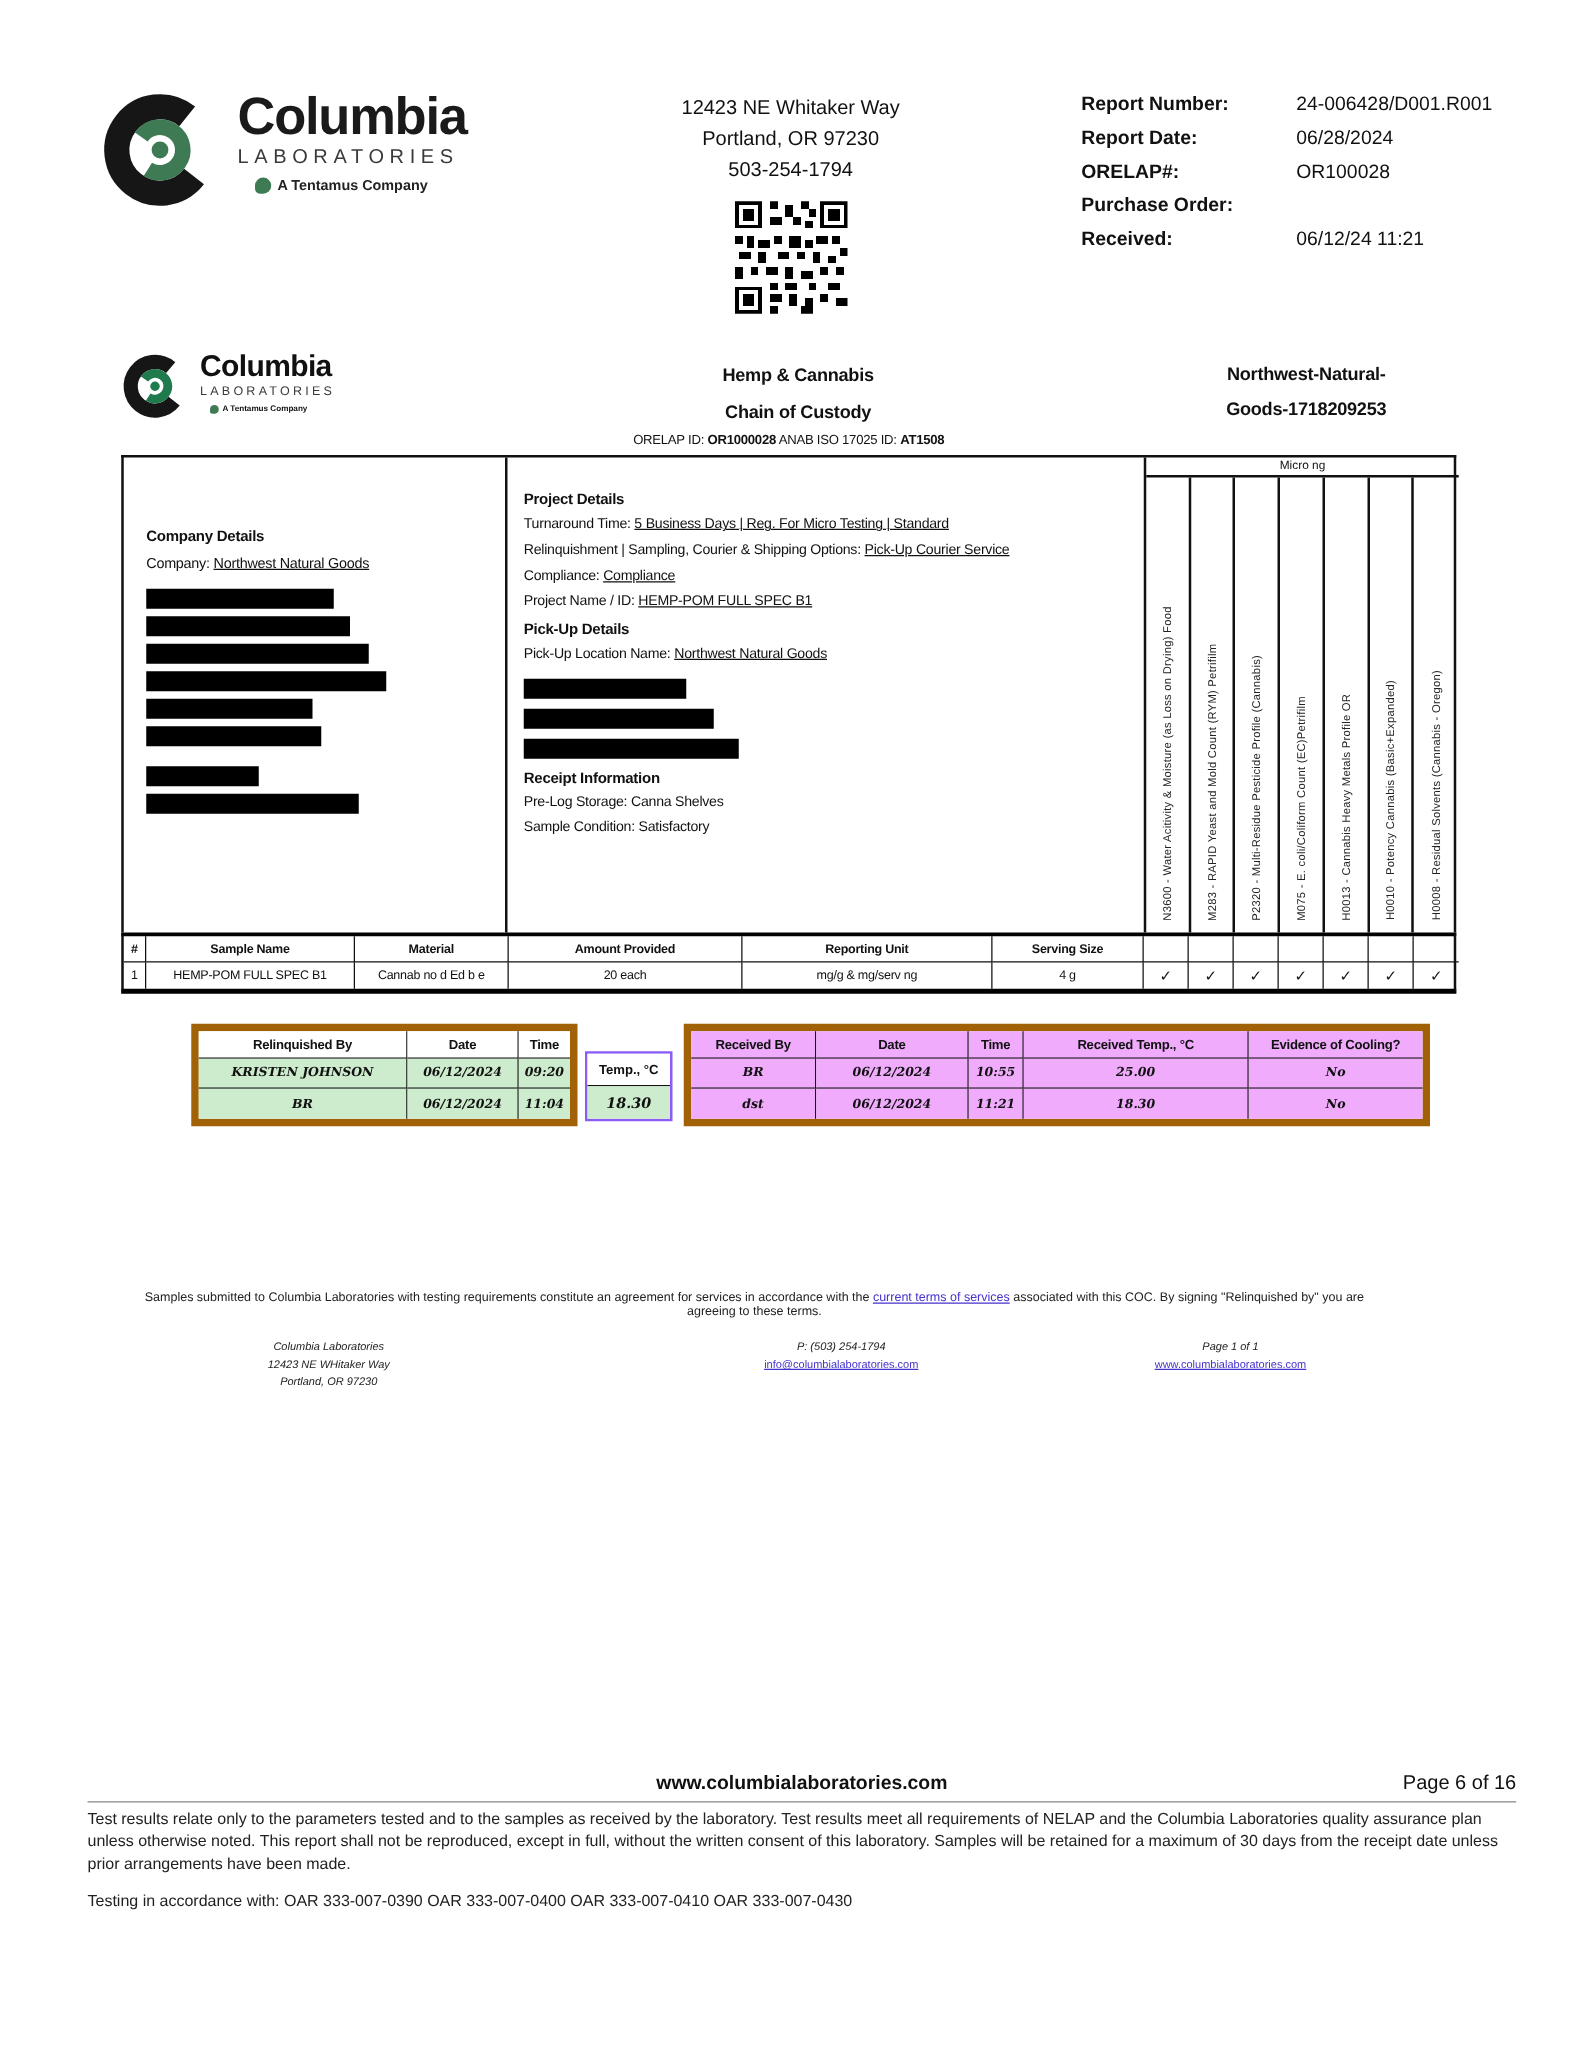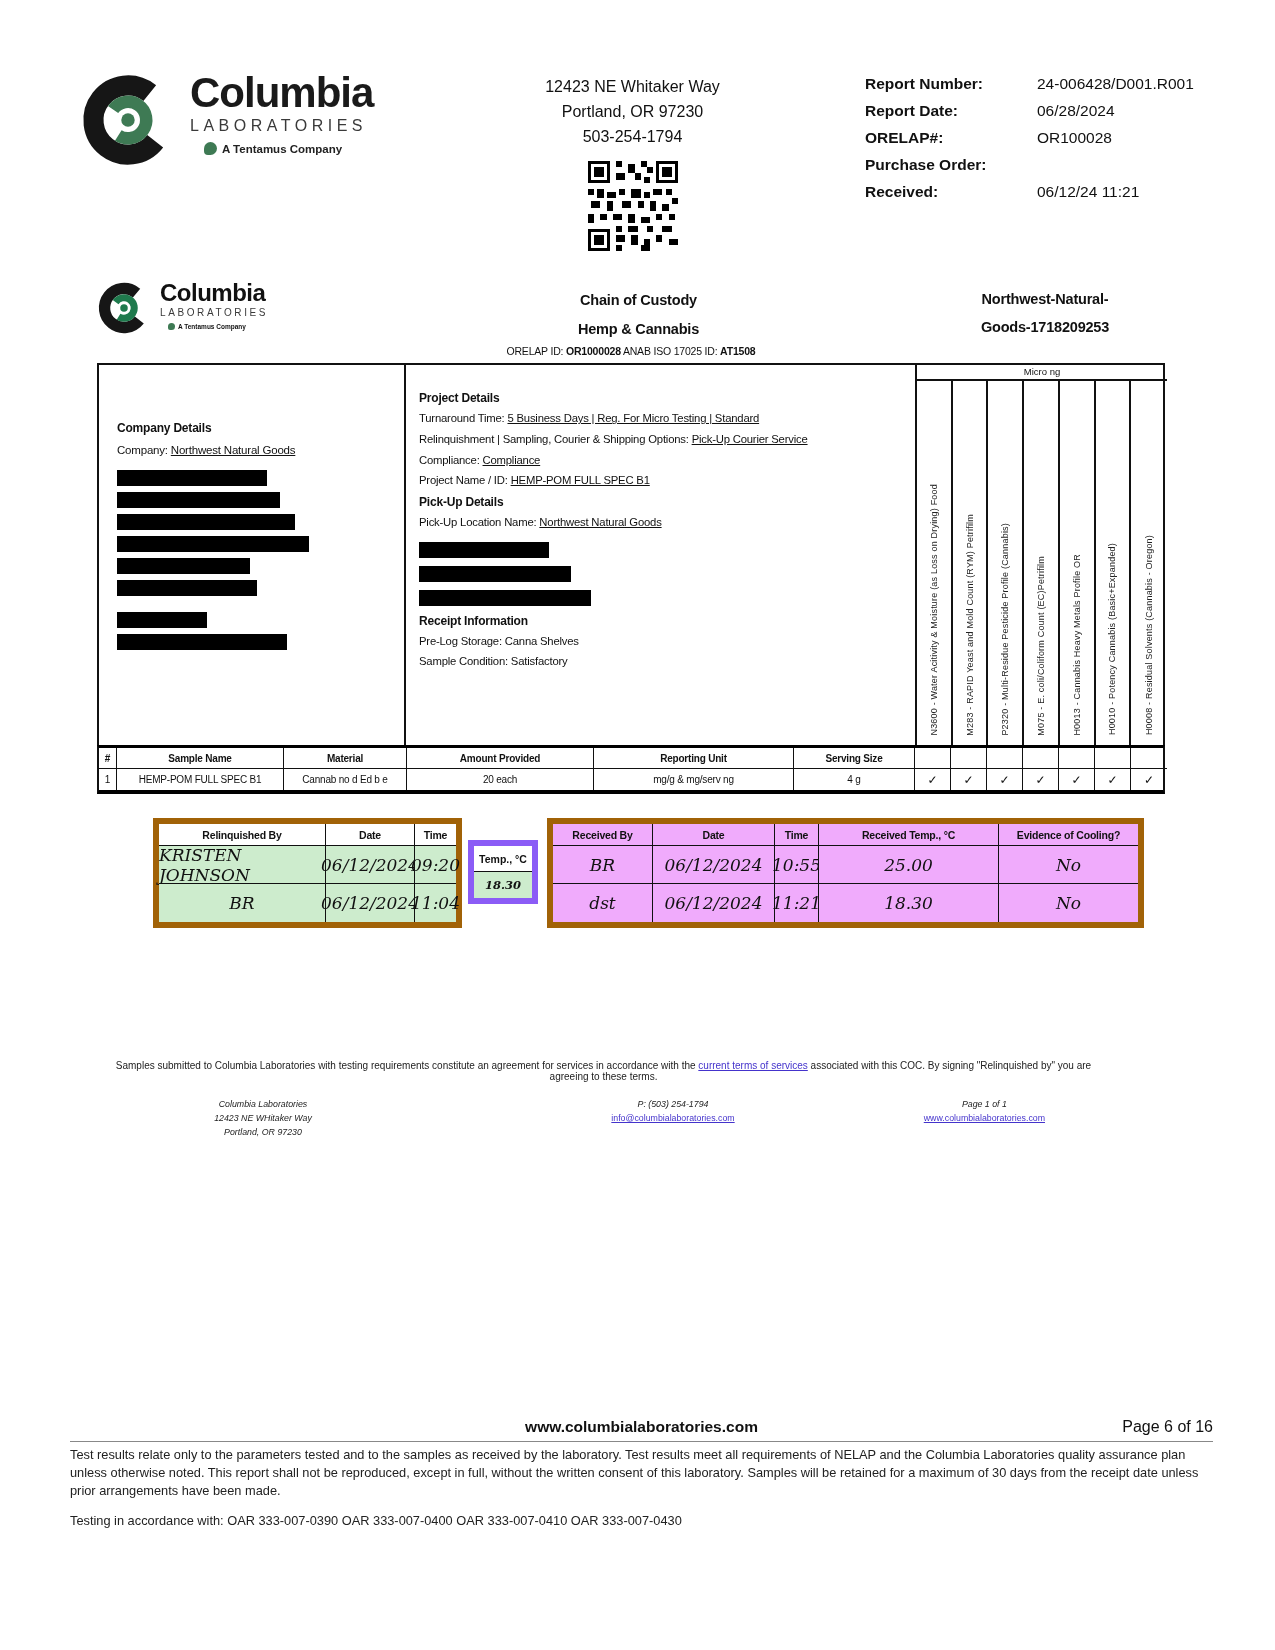--- a/index.html
+++ b/index.html
@@ -72,26 +72,26 @@
 
   
   .custody { display:flex; margin:24px 0 0 56px; align-items:flex-start; }
   .ctable { border:6px solid #a16207; }
   .crow { display:flex; }
   .ccell { border-right:1.5px solid #111; border-bottom:1.5px solid #111;
            display:flex; align-items:center; justify-content:center; }
   .crow .ccell:last-child { border-right:none; }
   .crow:last-child .ccell { border-bottom:none; }
   .chead { font-weight:bold; font-size:10.5px; letter-spacing:-0.2px; height:22px; background:#fff; }
-  .cdata { height:38px; font-family:"DejaVu Serif", serif; font-style:italic; font-weight:normal; font-size:17px; }
+  .cdata { height:24px; font-family:"DejaVu Serif", serif; font-style:italic; font-weight:bold; font-size:10px; }
   .bg-green { background:#cdeccd; }
   .bg-gray { background:#f0abfc; }
   .w-name{width:167px}.w-date{width:89px}.w-time{width:41px}
   .w-rname{width:100px}.w-rdate{width:122px}.w-rtime{width:44px}.w-rtemp{width:180px}.w-cool{width:139px}
-  .temp-col { width:70px; margin-left:6px; margin-top:22px; border:6px solid #8b5cf6; }
+  .temp-col { width:70px; margin-left:6px; margin-top:22px; border:2px solid #8b5cf6; }
   .temp-label { height:26px; display:flex; align-items:center; justify-content:center;
                 font-weight:bold; font-size:10.5px; border-bottom:1.5px solid #111; background:#fff; }
   .temp-value { height:26px; display:flex; align-items:center; justify-content:center;
                 font-family:"DejaVu Serif", serif; font-style:italic; font-weight:bold; font-size:11.5px; }
   .custody-right { margin-left:9px; }
 
   
   .agreement { margin-top:132px; text-align:center; font-size:10px; padding-right:55px; color:#222; }
   a.link { color:#4433cc; text-decoration:underline; }
   .coc-footer { display:flex; margin-top:16px; font-size:8.8px; color:#222; }
@@ -231,22 +231,22 @@
       <span>
         <div class="ls-brand cond">Columbia</div>
         <div class="ls-sub">LABORATORIES</div>
         <div class="ls-tag">
           <span class="dot"></span>
           <span>A Tentamus Company</span>
         </div>
       </span>
     </div>
     <div class="coc-titles cond">
+      <div>Hemp &amp; Cannabis</div>
       <div>Chain of Custody</div>
-      <div>Hemp &amp; Cannabis</div>
     </div>
     <div class="coc-ref cond">
       <div>Northwest-Natural-</div>
       <div>Goods-1718209253</div>
     </div>
   </div>
 
   <div class="orelap cond">
     <span>ORELAP ID: </span><b>OR1000028</b><span> ANAB ISO 17025 ID: </span><b>AT1508</b>
   </div>

